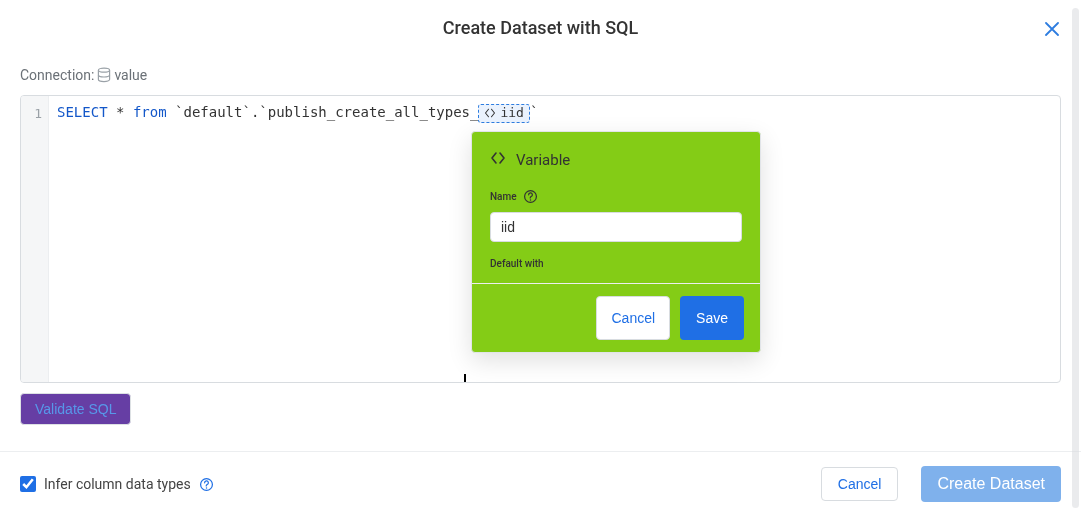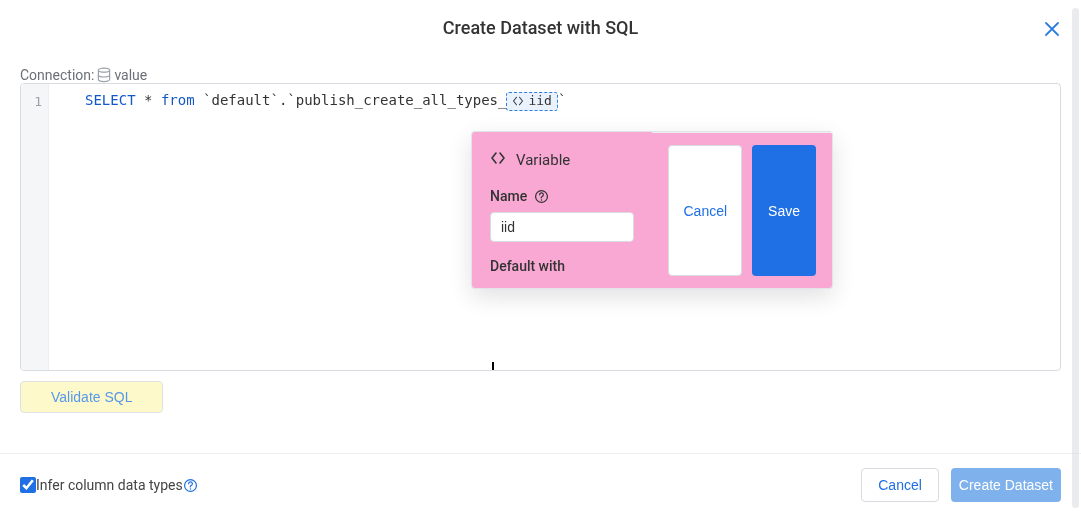--- a/index.html
+++ b/index.html
@@ -52,21 +52,21 @@
       display: flex;
       flex-direction: column;
     }
 
     .connection-row {
       display: flex;
       align-items: flex-start;
       gap: 2px;
       color: #6b7177;
       font-size: 14px;
-      margin-bottom: 0;
+      margin-bottom: 12px;
     }
     .db-icon { color: #9aa1a7; display:flex; align-items:center; }
     .db-icon svg { width:16px; height:16px; }
     .conn-value { color: #6b7177; }
 
     .editor {
       border: 1px solid #d8dce0;
       border-radius: 4px;
       height: 288px;
       display: flex;
@@ -90,21 +90,20 @@
       line-height: 20px;
     }
     .code-area {
       flex: 1;
       padding: 6px 8px;
       font-family: "SFMono-Regular", Menlo, Consolas, monospace;
       font-size: 14px;
       line-height: 20px;
       white-space: pre;
       position: relative;
-      margin-left: 28px;
     }
     .kw { color: #1357c9; }
     .id { color: #333; }
 
     .var-chip {
       display: inline-flex;
       align-items: center;
       gap: 4px;
       background: #eaf2fd;
       border: 1px dashed #2e7de0;
@@ -126,90 +125,91 @@
       width: 2px;
       height: 10px;
       background: #000;
     }
 
     .validate-row {
       margin-top: 10px;
     }
     .btn-outline-soft {
       border: 1px solid #d8dce0;
-      background: #fef9c3;
+      background: #4c1d95;
       color: #3a87e6;
       opacity: .85;
       border-radius: 4px;
-      padding: 7px 30px;
+      padding: 7px 14px;
       font-size: 14px;
       cursor: pointer;
     }
 
     .modal-footer {
       border-top: 1px solid #eceef0;
       padding: 14px 20px 14px 20px;
       display: flex;
       align-items: center;
       gap: 12px;
     }
     .chk {
       width: 16px; height: 16px;
       accent-color: #1f6fe5;
     }
-    .infer-label { font-size: 14px; color: #444; display:flex; align-items:center; }
+    .infer-label { font-size: 14px; color: #444; display:flex; align-items:center; gap:8px;}
     .help-circle {
       width: 16px; height: 16px; color:#1f6fe5;
       display:inline-flex; align-items:center; justify-content:center;
     }
     .help-circle svg{width:15px;height:15px;}
     .footer-spacer { flex: 1; }
     .btn-outline {
       border: 1px solid #d8dce0;
       background: #fff;
       color: #1f6fe5;
       border-radius: 4px;
       padding: 8px 16px;
       font-size: 14px;
       cursor: pointer;
     }
     .btn-primary {
       border: none;
       background: #7fb1ec;
       color: #fff;
       border-radius: 4px;
-      padding: 9px 8px;
-      font-size: 14px;
-      cursor: pointer;
+      padding: 9px 16px;
+      font-size: 16px;
+      cursor: pointer;
+      margin-left: 11px;
     }
 
     
     .popover {
       position: absolute;
       left: 471px;
       top: 131px;
-      width: 362px;
-      background: #f9a8d4;
+      width: 290px;
+      background: #84cc16;
       border: 1px solid #e1e4e8;
       border-radius: 4px;
       box-shadow: 0 8px 24px rgba(0,0,0,0.12);
       display: flex;
-      flex-direction: row;
+      flex-direction: column;
     }
     .popover-body {
       padding: 18px 18px 6px 18px;
     }
     .popover-title-row {
       display:flex; align-items:center; gap:10px;
       font-size: 15px; font-weight: 400; color:#333;
       margin-bottom: 18px;
     }
     .popover-title-row .chev svg{width:16px;height:16px;}
     .field-label {
-      font-size: 14px; font-weight: 500; color:#333;
+      font-size: 10px; font-weight: 500; color:#333;
       display:flex; align-items:center; gap:6px;
       margin-bottom: 8px;
     }
     .text-input {
       width: 100%;
       border: 1px solid #d8dce0;
       border-radius: 4px;
       padding: 6px 10px;
       font-size: 14px;
       color: #333;

